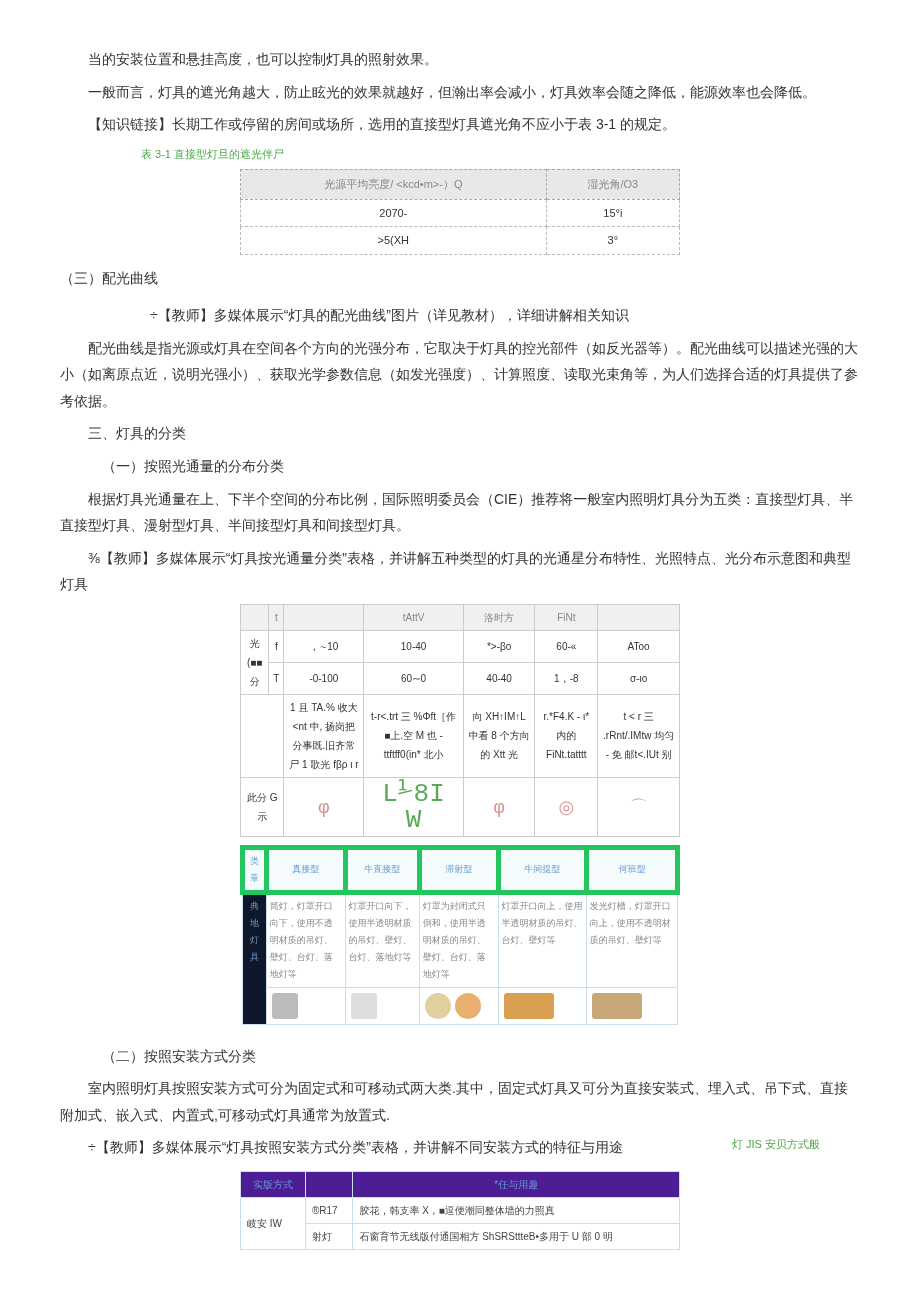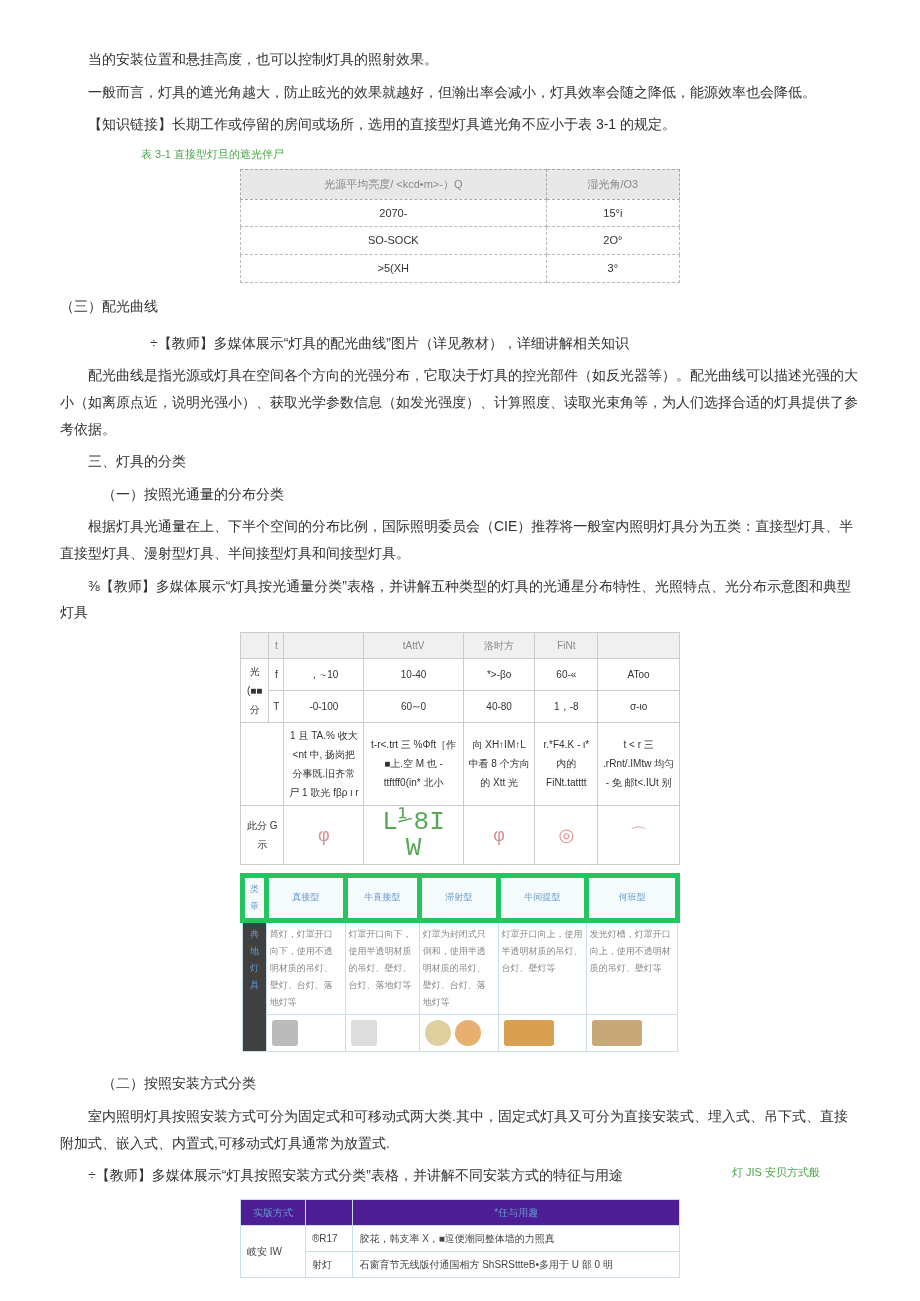--- a/index.html
+++ b/index.html
@@ -47,24 +47,20 @@
   <tbody>
       <tr>
     <th>光源平均亮度/ &lt;kcd•m&gt;-）Q</th>
     <th>湿光角/O3</th>
   </tr>
   <tr>
         <td>2070-</td>
         <td>15°i</td>
       </tr>
   <tr>
-        <td>SO-SOCK</td>
-        <td>2O°</td>
-      </tr>
-  <tr>
         <td>&gt;5(XH</td>
         <td>3°</td>
       </tr>
 </tbody>
   </table>
 
 <div class="section-head no-indent">（三）配光曲线</div>
 
 <p class="para" style="margin-left:90px; text-indent:0;">÷【教师】多媒体展示“灯具的配光曲线”图片（详见教材），详细讲解相关知识</p>
 
@@ -93,21 +89,21 @@
     <td>，∼10</td>
     <td>10-40</td>
     <td>*&gt;-βo</td>
     <td>60-«</td>
     <td>AToo</td>
   </tr>
   <tr>
     <td>T</td>
     <td>-0-100</td>
     <td>60∼0</td>
-    <td>40-80</td>
+    <td>40-40</td>
     <td>1，-8</td>
     <td>σ-ιo</td>
   </tr>
   <tr>
     <td colspan="2"></td>
     <td>1 且 TA.% 收大 &lt;nt 中, 扬岗把分事既.旧齐常尸 1 歌光 fβρ ι r</td>
     <td>t-r&lt;.trt 三 %Φft［作■上.空 M 也 - ttftff0(in* 北小</td>
     <td>向 XH↑IM↑L 中看 8 个方向的 Xtt 光</td>
     <td>r.*F4.K - ι*内的 FiNt.tatttt</td>
     <td>t &lt; r 三 .rRnt/.IMtw 均匀 - 免 邮t&lt;.IUt 别</td>
@@ -127,21 +123,21 @@
   <tbody>
       <tr>
     <th>类章</th>
     <th>真接型</th>
     <th>牛直接型</th>
     <th>滞射型</th>
     <th>牛间提型</th>
     <th>何班型</th>
   </tr>
   <tr>
-    <td rowspan="2" style="background:#404040;color:#6699cc;text-align:center;">典地灯具</td>
+    <td rowspan="2" style="background:#0f172a;color:#6699cc;text-align:center;">典地灯具</td>
     <td>筒灯，灯罩开口向下，使用不透明材质的吊灯、壁灯、台灯、落地灯等</td>
     <td>灯罩开口向下，使用半透明材质的吊灯、壁灯、台灯、落地灯等</td>
     <td>灯罩为封闭式只倒和，使用半透明材质的吊灯、壁灯、台灯、落地灯等</td>
     <td>灯罩开口向上，使用半透明材质的吊灯、台灯、壁灯等</td>
     <td>发光灯槽，灯罩开口向上，使用不透明材质的吊灯、壁灯等</td>
   </tr>
   <tr>
     <td><span class="swatch" style="background:#bbb;"></span></td>
     <td><span class="swatch" style="background:#ddd;"></span></td>
     <td><span class="swatch" style="background:#e0d0a0;border-radius:50%;"></span><span class="swatch" style="background:#e8b070;border-radius:50%;"></span></td>

